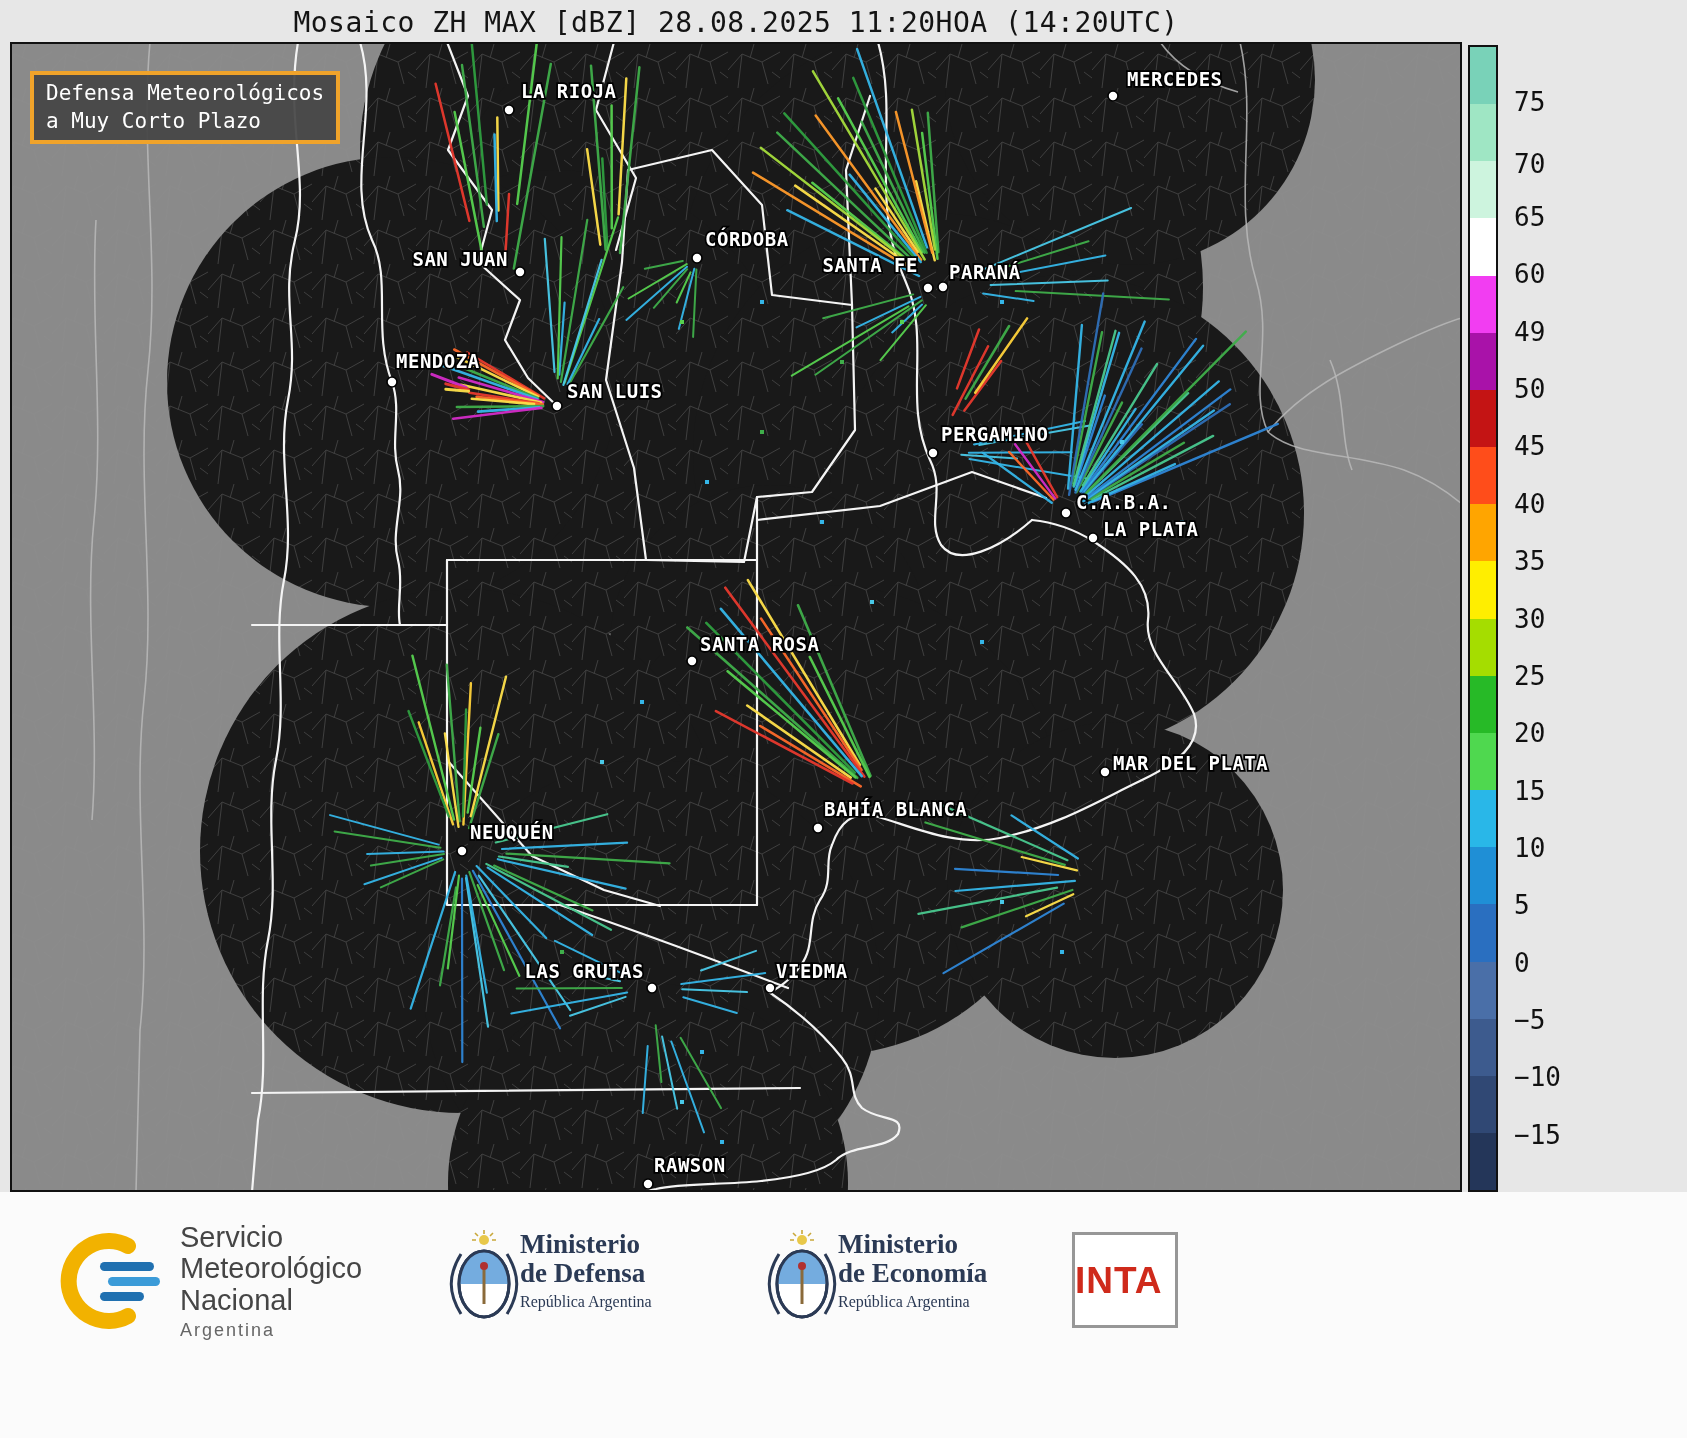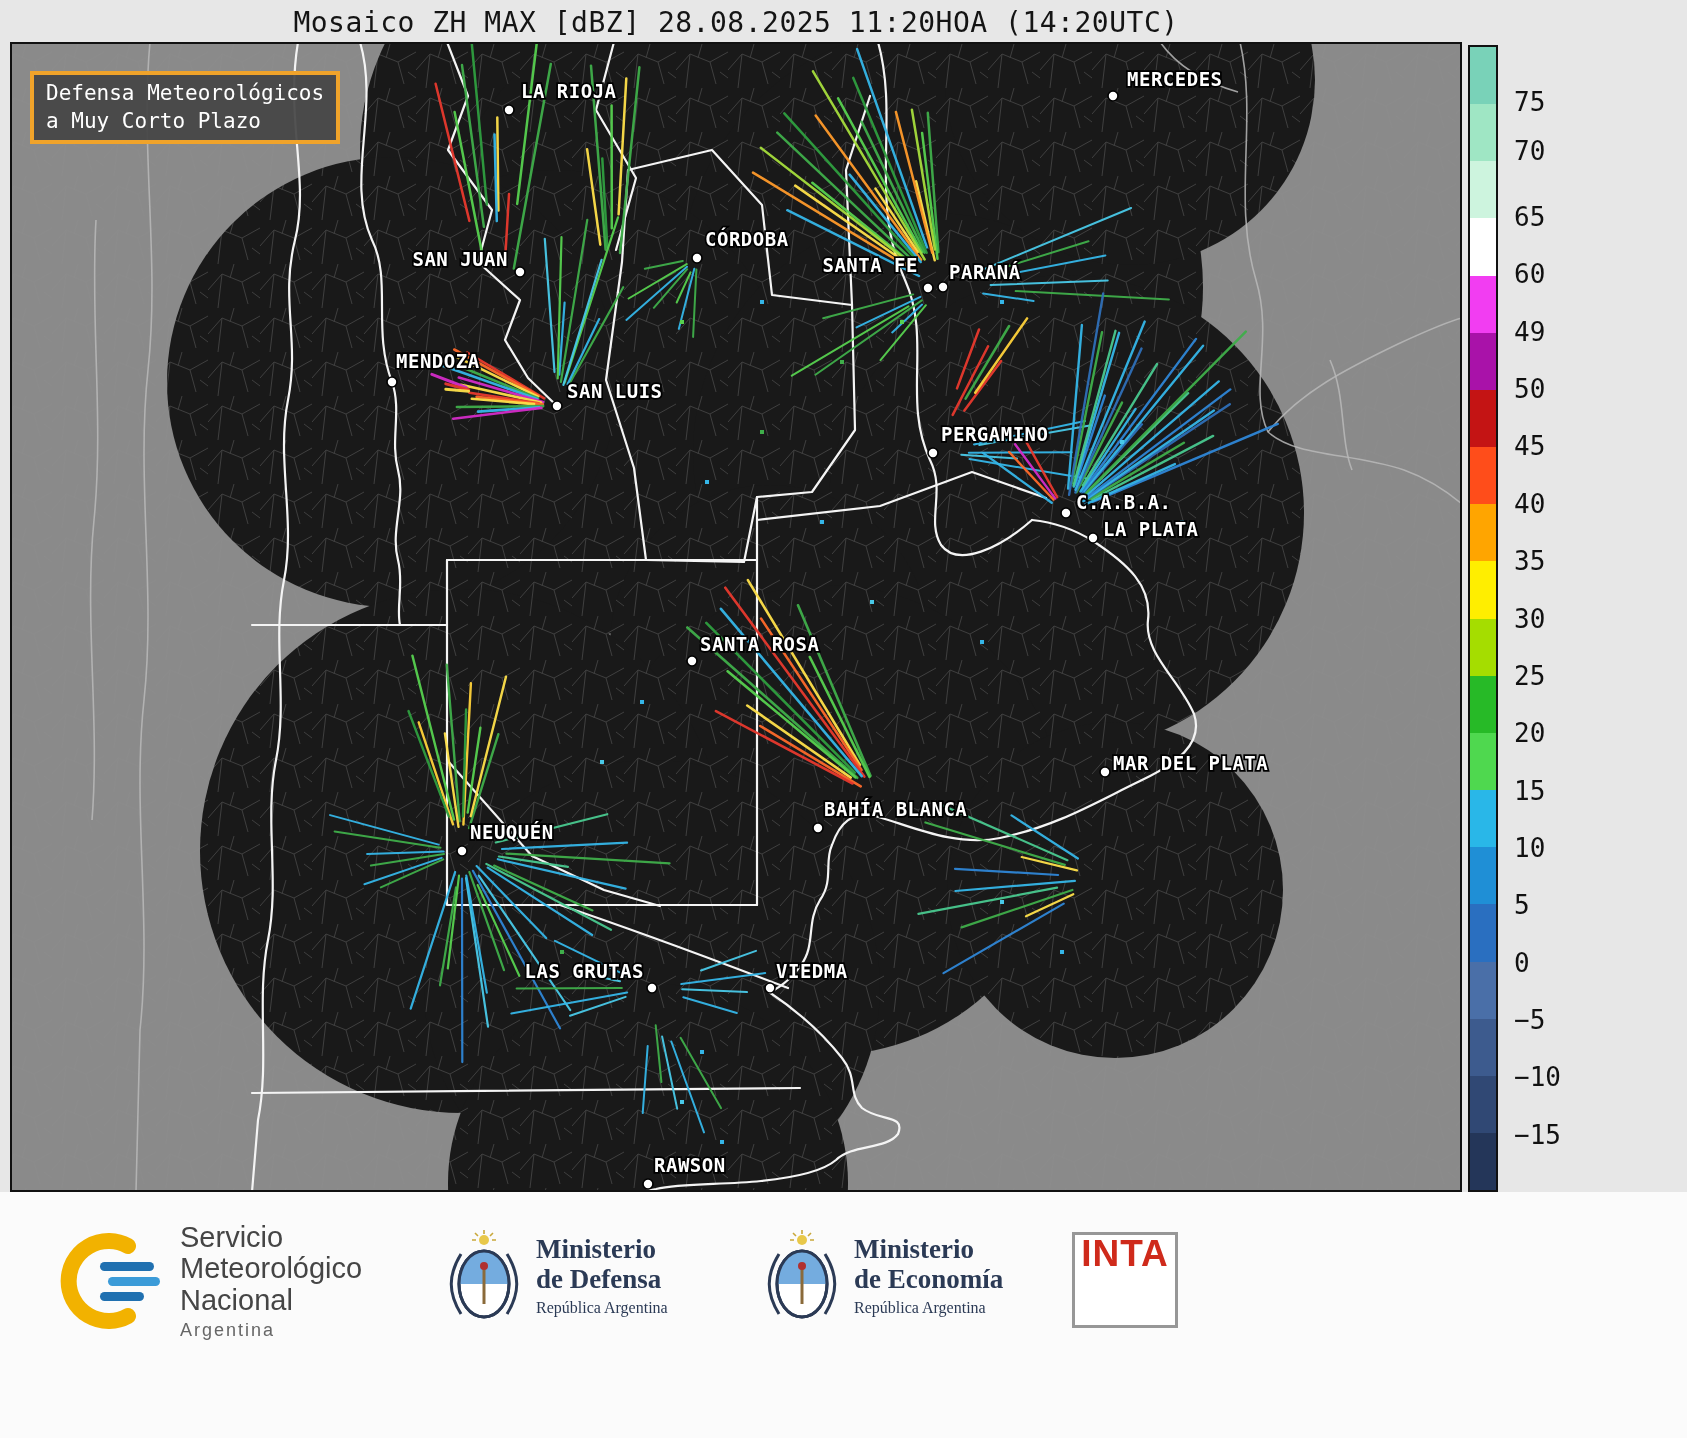--- a/index.html
+++ b/index.html
@@ -16,28 +16,28 @@
           box-sizing:border-box;display:flex;flex-direction:column;background:#fff;}
   .cb-seg{flex:1 1 auto;}
   .cb-tick{position:absolute;left:46px;font-size:26px;color:#111;line-height:30px;}
   .city-label{font-family:"DejaVu Sans Mono",monospace;font-size:19px;font-weight:bold;
               fill:#ffffff;stroke:#000000;stroke-width:3.5px;paint-order:stroke;letter-spacing:0.5px;}
   .footer{position:absolute;left:0;top:1192px;width:1687px;height:246px;background:#fbfbfb;
           font-family:"Liberation Sans",sans-serif;}
   .logo-smn{position:absolute;left:58px;top:30px;display:flex;align-items:center;gap:18px;}
   .smn-text div{font-size:29px;color:#454545;font-weight:500;line-height:1.08;}
   .smn-text .smn-country{font-size:18px;color:#666;font-weight:400;letter-spacing:2px;margin-top:5px;}
-  .ministry{position:absolute;top:38px;display:flex;align-items:center;gap:16px;}
+  .ministry{position:absolute;top:38px;display:flex;align-items:flex-start;}
   .ministry-defensa{left:448px;}
   .ministry-economia{left:766px;}
   .ministry-text .m-name{font-family:"Liberation Serif",serif;font-weight:bold;font-size:27px;
                          color:#2b3a55;line-height:1.08;}
   .ministry-text .m-country{font-family:"Liberation Serif",serif;font-size:16px;color:#2b3a55;margin-top:5px;}
   .logo-inta{position:absolute;left:1072px;top:40px;width:100px;height:90px;border:3px solid #979797;
-             background:#fff;display:flex;flex-direction:column;align-items:center;justify-content:space-between;gap:28px;}
+             background:#fff;display:flex;flex-direction:row;align-items:center;justify-content:space-between;gap:28px;}
   .inta-text{color:#cf2a1b;font-weight:bold;font-size:37px;letter-spacing:1px;line-height:1;}
   .inta-line1{width:74px;height:5px;background:#7ab4e0;margin-top:7px;}
   .inta-line2{width:74px;height:5px;background:#2a6db0;margin-top:3px;}
 </style>
 </head>
 <body>
 
 <div class="page">
 
   <div class="title">Mosaico ZH MAX [dBZ] 28.08.2025 11:20HOA (14:20UTC)</div>
@@ -399,21 +399,21 @@
         <div class="cb-seg" style="background: rgb(41, 183, 232);"></div>
         <div class="cb-seg" style="background: rgb(31, 143, 214);"></div>
         <div class="cb-seg" style="background: rgb(42, 111, 192);"></div>
         <div class="cb-seg" style="background: rgb(74, 111, 168);"></div>
         <div class="cb-seg" style="background: rgb(61, 91, 142);"></div>
         <div class="cb-seg" style="background: rgb(48, 72, 116);"></div>
         <div class="cb-seg" style="background: rgb(36, 54, 89);"></div>
       </div>
     <div id="cb-ticks">
         <div class="cb-tick" style="top: 42.35px;">75</div>
-        <div class="cb-tick" style="top: 91px;">70</div>
+        <div class="cb-tick" style="top: 104px;">70</div>
         <div class="cb-tick" style="top: 157.05px;">65</div>
         <div class="cb-tick" style="top: 214.4px;">60</div>
         <div class="cb-tick" style="top: 271.75px;">49</div>
         <div class="cb-tick" style="top: 329.1px;">50</div>
         <div class="cb-tick" style="top: 386.45px;">45</div>
         <div class="cb-tick" style="top: 443.8px;">40</div>
         <div class="cb-tick" style="top: 501.15px;">35</div>
         <div class="cb-tick" style="top: 558.5px;">30</div>
         <div class="cb-tick" style="top: 615.85px;">25</div>
         <div class="cb-tick" style="top: 673.2px;">20</div>

